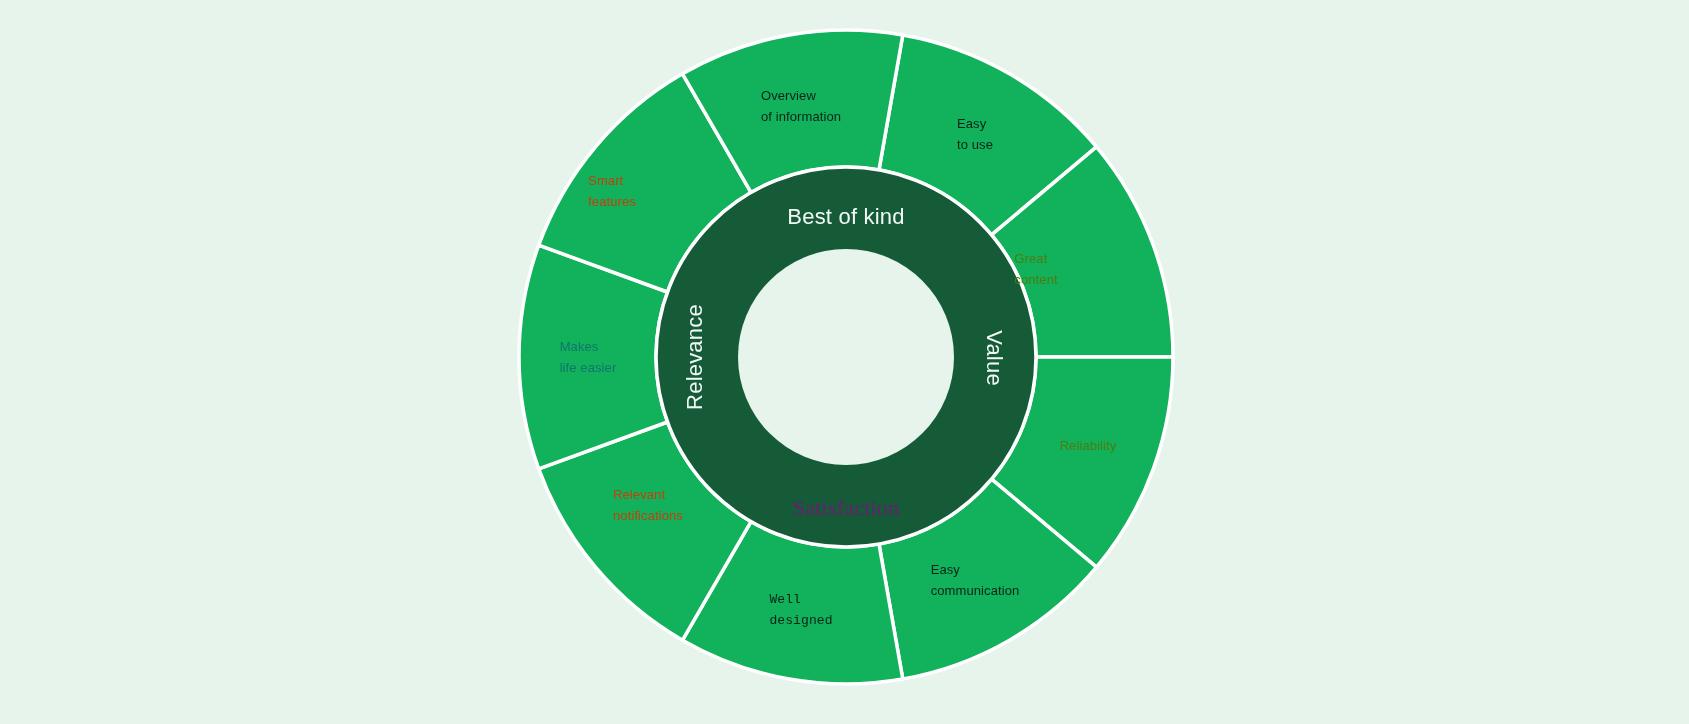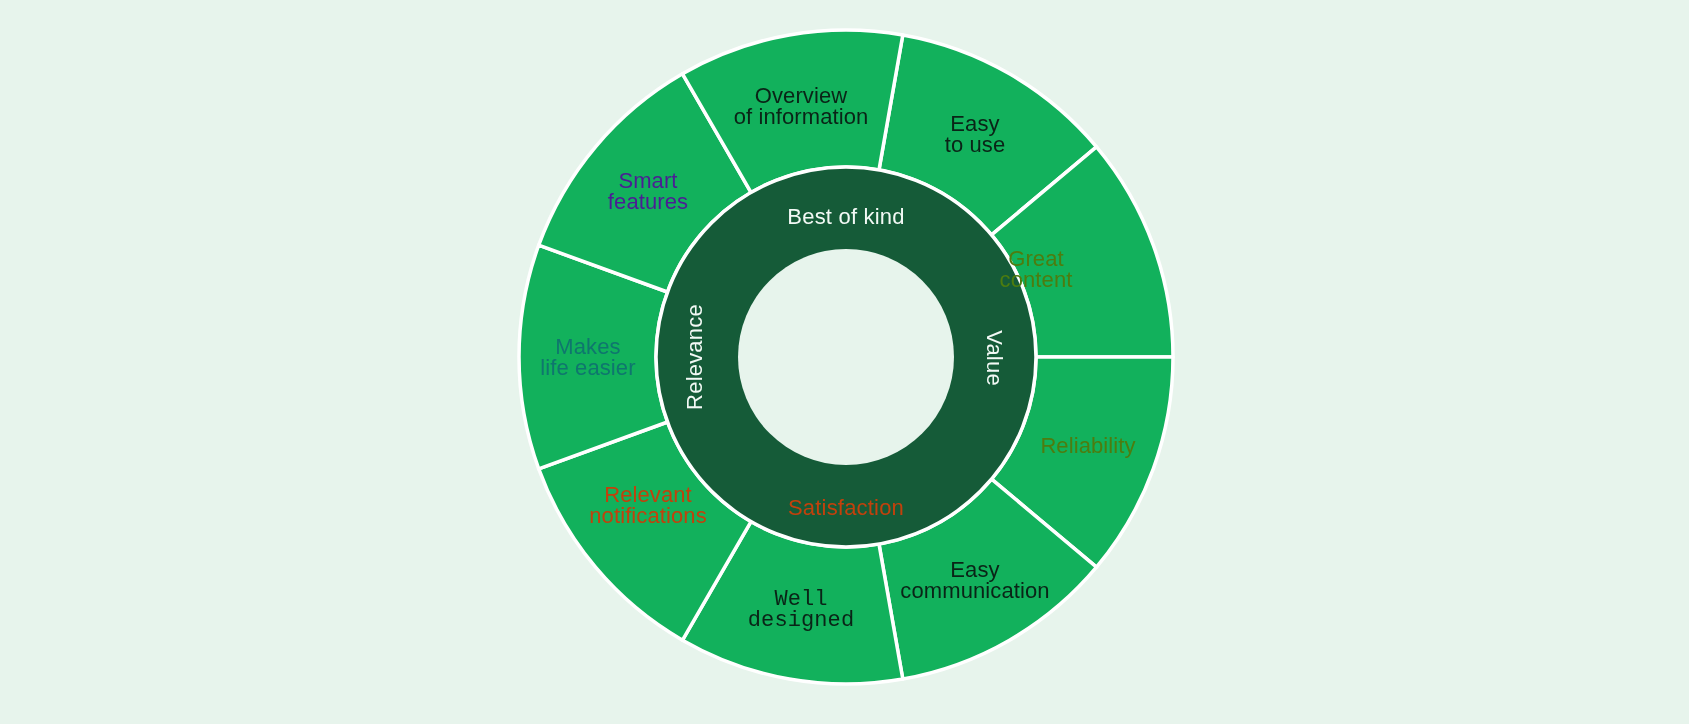--- a/index.html
+++ b/index.html
@@ -23,22 +23,21 @@
     left: 0;
     top: 0;
     width: 100%;
     height: 100%;
     pointer-events: none;
   }
   .seg-label {
     position: absolute;
     transform: translate(-50%, -50%);
     white-space: pre-line;
-    text-align: center;
-    font-size: 22px;
+    font-size: 13px;
     line-height: 21px;
     letter-spacing: 0.1px;
   }
   .ring-label {
     position: absolute;
     transform: translate(-50%, -50%);
     white-space: nowrap;
     text-align: center;
     font-size: 22px;
     line-height: 26px;
@@ -76,24 +75,24 @@
 content</div>
     <div class="seg-label" style="left: 1088px; top: 445px; color: #4d7c0f;">Reliability</div>
     <div class="seg-label" style="left: 975px; top: 580px; color: rgb(10, 36, 23);">Easy
 communication</div>
     <div class="seg-label" style="left: 801px; top: 610px; color: rgb(10, 36, 23); font-family: Liberation Mono, monospace;">Well
 designed</div>
     <div class="seg-label" style="left: 648px; top: 505px; color: #c2410c;">Relevant
 notifications</div>
     <div class="seg-label" style="left: 588px; top: 357px; color: #0f766e;">Makes
 life easier</div>
-    <div class="seg-label" style="left: 648px; top: 191px; color: #4c1d95;">Smart
+    <div class="seg-label" style="left: 612px; top: 191px; color: #c2410c;">Smart
 features</div>
     <div class="seg-label" style="left: 801px; top: 106px; color: rgb(10, 36, 23);">Overview
 of information</div>
 
     <div class="ring-label" style="left: 846px; top: 217px; color: rgb(242, 249, 245);">Best of kind</div>
     <div class="ring-label rot-cw" style="left: 994px; top: 358px; color: rgb(242, 249, 245);">Value</div>
-    <div class="ring-label" style="left: 846px; top: 508px; color: #c2410c;">Satisfaction</div>
+    <div class="ring-label" style="left: 846px; top: 508px; color: #701a75; font-family: Liberation Serif, serif;">Satisfaction</div>
     <div class="ring-label rot-ccw" style="left: 695px; top: 357px; color: rgb(242, 249, 245);">Relevance</div>
 
   </div>
 </div>
 
 </body></html>

